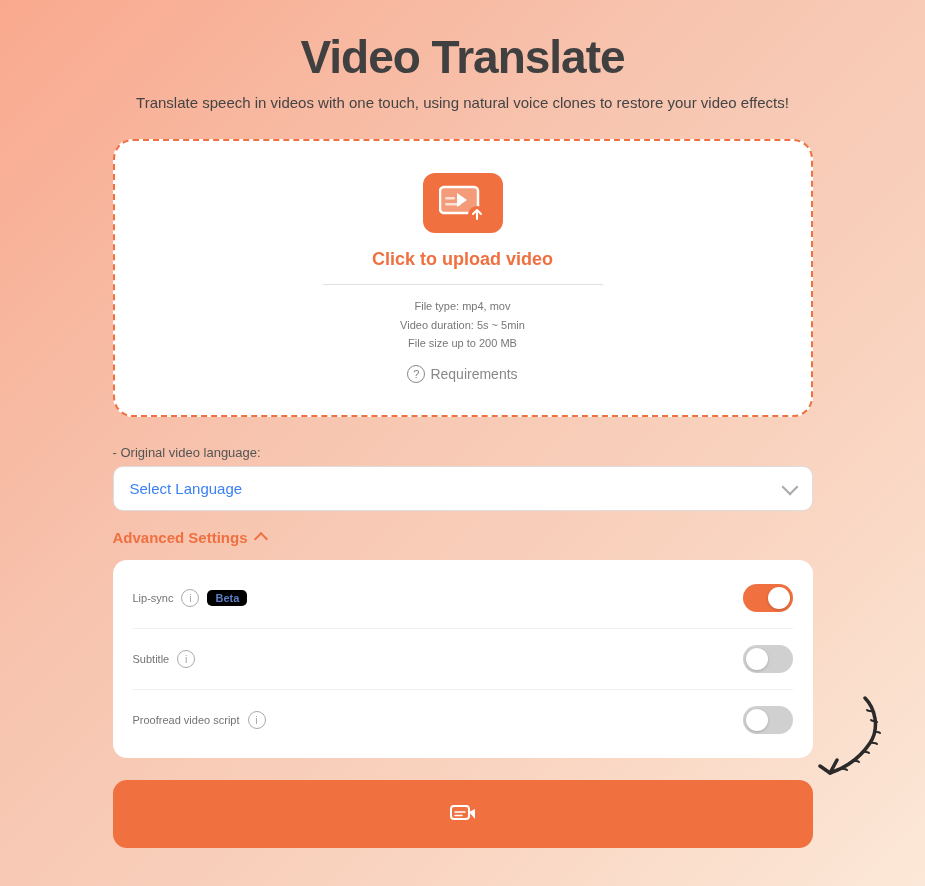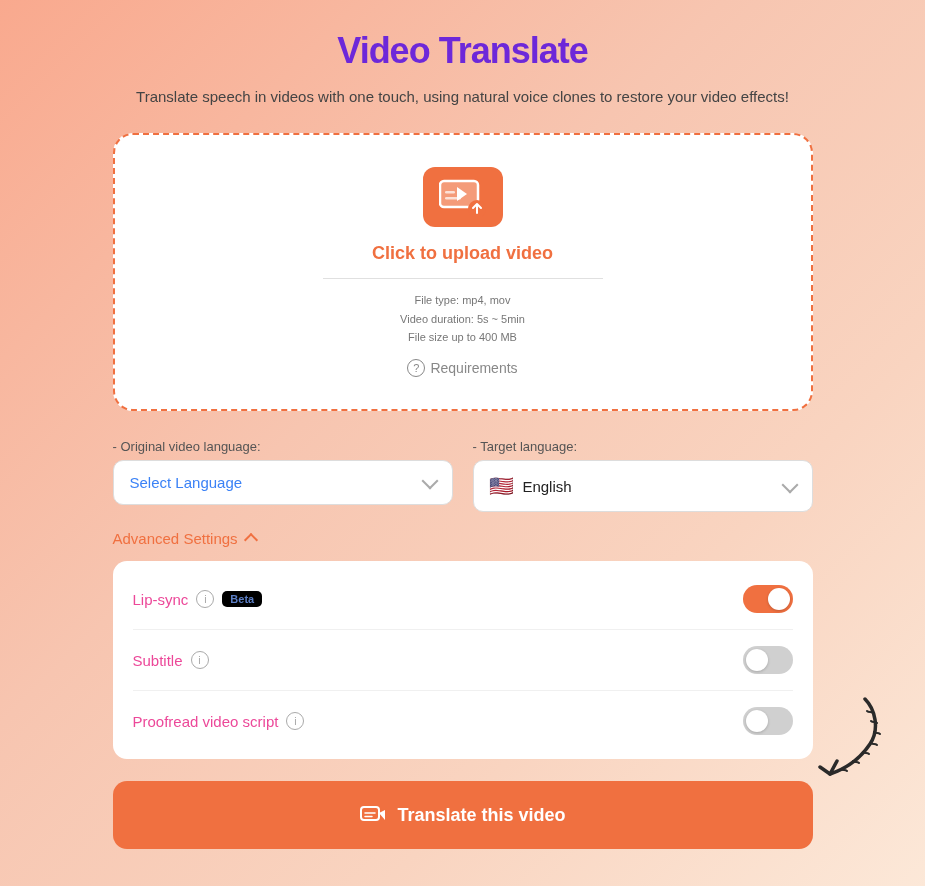--- a/index.html
+++ b/index.html
@@ -11,24 +11,24 @@
       background: linear-gradient(135deg, #f9a98e 0%, #f7c5b0 40%, #f9d4c0 70%, #fce8d8 100%);
       display: flex;
       flex-direction: column;
       align-items: center;
       padding: 30px 60px 40px;
       position: relative;
       overflow: hidden;
     }
 
     .page-title {
-      font-size: 36px;
+      font-size: 46px;
       font-weight: 900;
-      color: #6d28d9;
-      margin-bottom: 16px;
+      color: #404040;
+      margin-bottom: 10px;
       letter-spacing: -1px;
     }
 
     .page-subtitle {
       font-size: 15px;
       color: #444;
       margin-bottom: 28px;
       text-align: left;
     }
 
@@ -172,21 +172,21 @@
     .advanced-header {
       display: flex;
       align-items: center;
       gap: 8px;
       cursor: pointer;
       margin-bottom: 14px;
     }
 
     .advanced-header-text {
       font-size: 15px;
-      font-weight: 400;
+      font-weight: 700;
       color: #f07040;
     }
 
     .chevron-up {
       width: 10px;
       height: 10px;
       border-right: 2px solid #f07040;
       border-top: 2px solid #f07040;
       transform: rotate(-45deg);
       margin-top: 3px;
@@ -210,22 +210,22 @@
       border-bottom: none;
     }
 
     .setting-left {
       display: flex;
       align-items: center;
       gap: 8px;
     }
 
     .setting-name {
-      font-size: 15px;
-      color: #ec4899;
+      font-size: 11px;
+      color: #737373;
       font-weight: 500;
     }
 
     .info-icon {
       width: 18px;
       height: 18px;
       border-radius: 50%;
       border: 1.5px solid #aaa;
       display: flex;
       align-items: center;
@@ -335,50 +335,40 @@
       <line x1="38" y1="36" x2="38" y2="28" stroke="white" stroke-width="2" stroke-linecap="round"></line>
       <polyline points="34,31 38,27 42,31" stroke="white" stroke-width="2" stroke-linecap="round" stroke-linejoin="round" fill="none"></polyline>
     </svg>
   </div>
 
   <div class="upload-label">Click to upload video</div>
   <div class="upload-divider"></div>
   <div class="upload-info">
     <span>File type: mp4, mov</span><br>
     <span>Video duration: 5s ~ 5min</span><br>
-    <span>File size up to 400 MB</span>
+    <span>File size up to 200 MB</span>
   </div>
   <div class="requirements-link">
     <div class="circle-q">?</div>
     <span>Requirements</span>
   </div>
 </div>
 
 <div class="language-row">
 
   <div class="language-col">
     <div class="lang-label">- Original video language:</div>
     <div class="lang-select">
       <div class="lang-select-inner">
         <span style="color:#3b82f6;">Select Language</span>
       </div>
       <div class="chevron-down"></div>
     </div>
   </div>
 
-  <div class="language-col">
-    <div class="lang-label">- Target language:</div>
-    <div class="lang-select has-value">
-      <div class="lang-select-inner">
-        <span class="flag">🇺🇸</span>
-        <span>English</span>
-      </div>
-      <div class="chevron-down"></div>
-    </div>
-  </div>
 </div>
 
 <div class="advanced-settings">
   <div class="advanced-header">
     <span class="advanced-header-text">Advanced Settings</span>
     <div class="chevron-up"></div>
   </div>
 
   <div class="settings-card">
 
@@ -415,21 +405,20 @@
   </div>
 </div>
 
 <button class="translate-btn">
   <svg class="translate-btn-icon" viewBox="0 0 28 28" fill="none" xmlns="http://www.w3.org/2000/svg">
     <rect x="2" y="6" width="18" height="13" rx="3" stroke="white" stroke-width="2" fill="none"></rect>
     <polygon points="20,12 26,9 26,19" fill="white"></polygon>
     <line x1="6" y1="12" x2="16" y2="12" stroke="white" stroke-width="1.5" stroke-linecap="round"></line>
     <line x1="6" y1="15.5" x2="13" y2="15.5" stroke="white" stroke-width="1.5" stroke-linecap="round"></line>
   </svg>
-  <span>Translate this video</span>
 </button>
 
 <div class="arrow-annotation">
   <svg viewBox="0 0 100 100" fill="none" xmlns="http://www.w3.org/2000/svg">
 
     <path d="M 70 10 C 80 20, 85 40, 75 55 C 65 70, 50 80, 35 85" stroke="#2a2a2a" stroke-width="3.5" stroke-linecap="round" fill="none"></path>
 
     <path d="M 25 78 L 35 85 L 42 72" stroke="#2a2a2a" stroke-width="3.5" stroke-linecap="round" stroke-linejoin="round" fill="none"></path>
 
     <path d="M 72 22 C 74 24, 76 22, 78 24" stroke="#2a2a2a" stroke-width="2" stroke-linecap="round" fill="none"></path>

